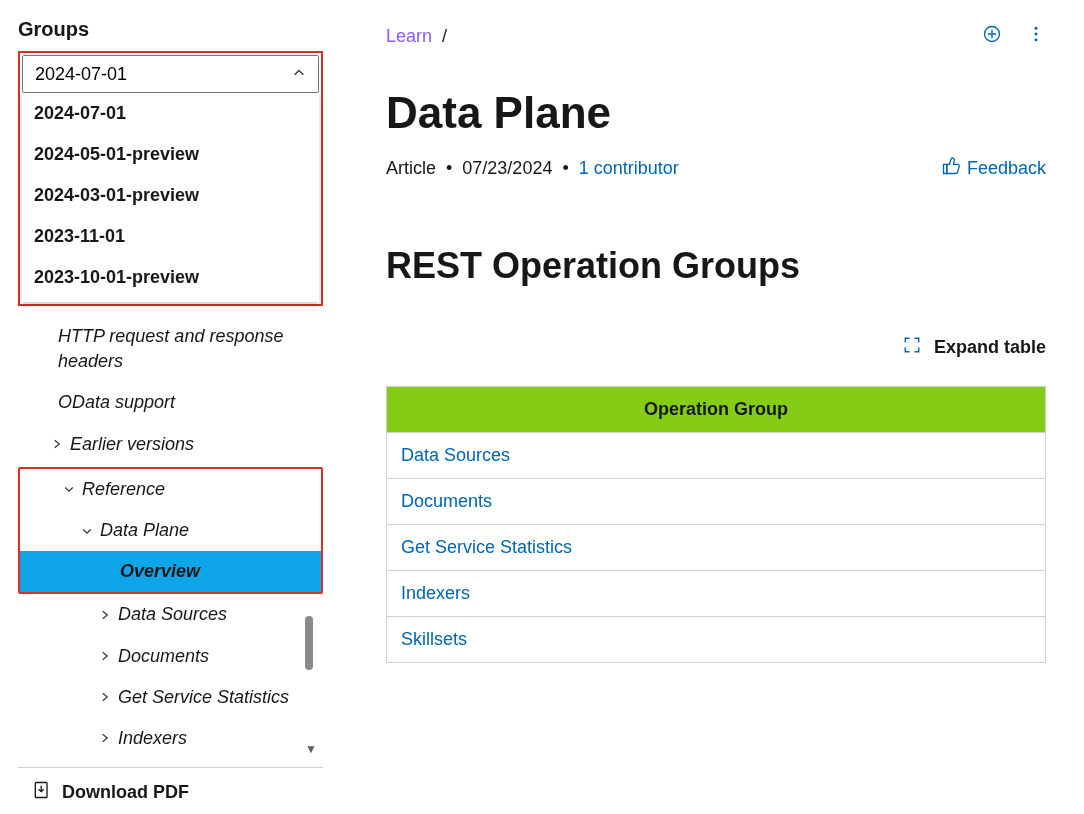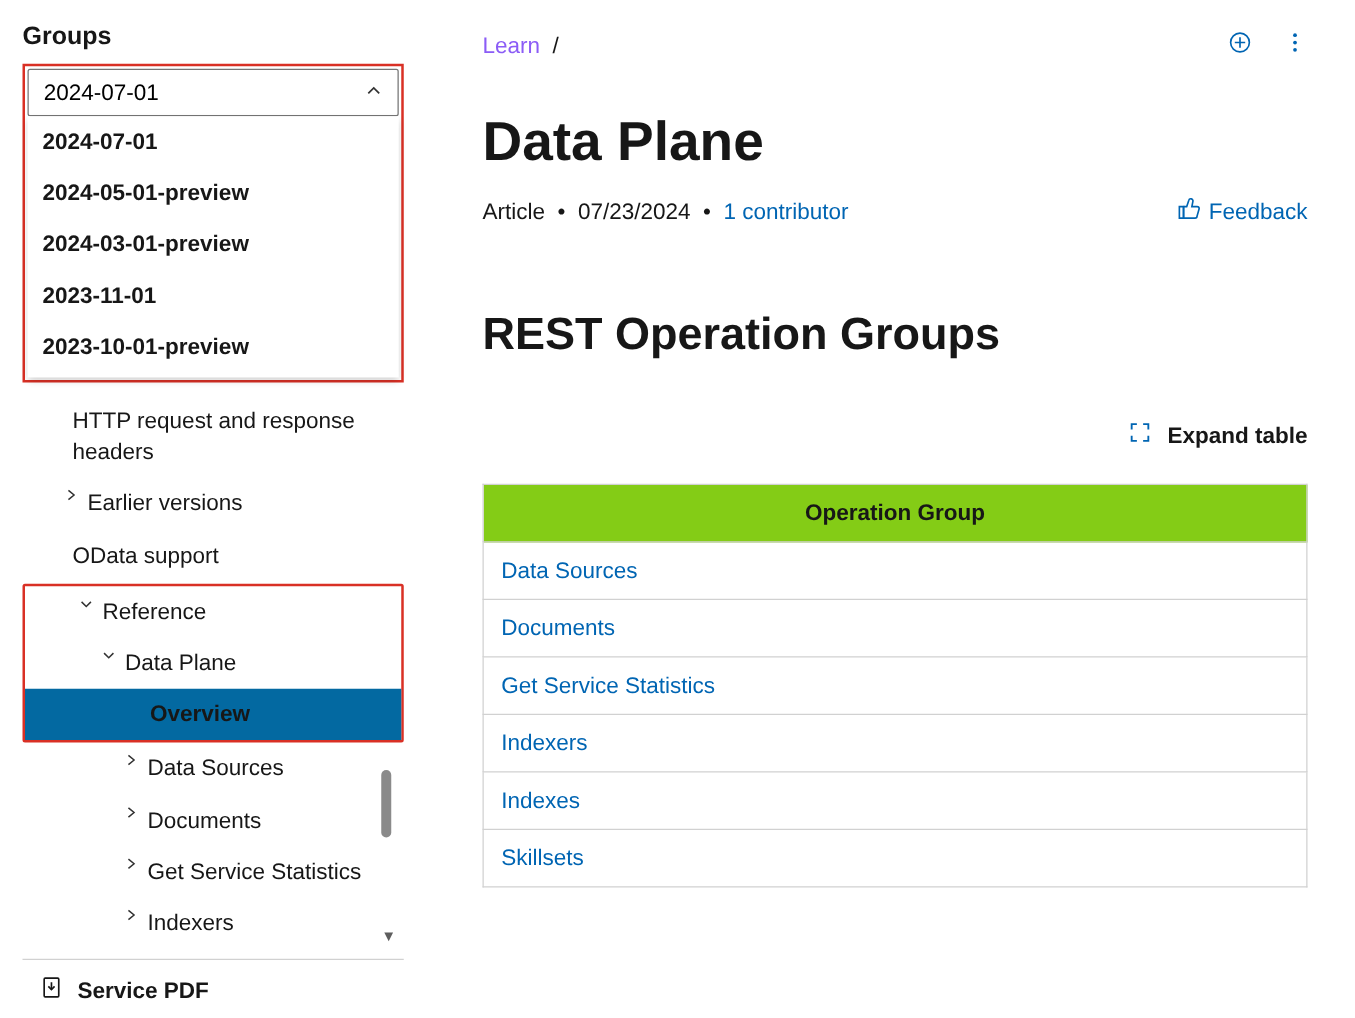--- a/index.html
+++ b/index.html
@@ -55,31 +55,33 @@
     box-shadow: 0 3px 6px rgba(0,0,0,.2);
     padding-bottom: 4px;
   }
 
   .nav-tree {
     margin-top: 10px;
     font-size: 18px;
   }
   .tree-row {
     display: flex;
+    align-items: center;
     padding: 8px 0 8px 0;
     cursor: pointer;
     line-height: 1.4;
+    font-style: italic;
   }
   .tree-row.indent-1 { padding-left: 40px; }
   .tree-row.indent-2 { padding-left: 32px; }
   .tree-row.indent-2b { padding-left: 42px; }
   .tree-row.indent-3 { padding-left: 60px; }
   .tree-row.indent-4 { padding-left: 80px; }
   .tree-row.selected {
-    background: #0369a1;
+    background: #0ea5e9;
     font-weight: 700;
   }
   .tree-chev { width:14px; display:inline-flex; justify-content:center; margin-right:6px; color:#333; }
 
   .highlight-box-2 {
     border: 2px solid #d93025;
     border-radius: 2px;
     margin-top: 2px;
     padding-bottom:0;
   }
@@ -186,30 +188,30 @@
       <div class="dropdown-item">2024-03-01-preview</div>
       <div class="dropdown-item">2023-11-01</div>
       <div class="dropdown-item">2023-10-01-preview</div>
     </div>
   </div>
 
   <div class="nav-tree">
     <div class="tree-row indent-1">
       <span>HTTP request and response headers</span>
     </div>
-    <div class="tree-row indent-2">
-      <span class="tree-chev">
-        <svg viewBox="0 0 16 16" width="12" height="12" fill="none" stroke="#333" stroke-width="1.6">
-            <path d="M5 3l6 5-6 5"></path>
-          </svg>
-      </span>
-      <span>Earlier versions</span>
-    </div>
     <div class="tree-row indent-1">
       <span>OData support</span>
+    </div>
+    <div class="tree-row indent-2">
+      <span class="tree-chev">
+        <svg viewBox="0 0 16 16" width="12" height="12" fill="none" stroke="#333" stroke-width="1.6">
+            <path d="M5 3l6 5-6 5"></path>
+          </svg>
+      </span>
+      <span>Earlier versions</span>
     </div>
 
     <div class="highlight-box-2">
       <div class="tree-row indent-2b">
         <span class="tree-chev">
           <svg viewBox="0 0 16 16" width="12" height="12" fill="none" stroke="#333" stroke-width="1.6">
               <path d="M3 6l5 5 5-5"></path>
             </svg>
         </span>
         <span>Reference</span>
@@ -262,21 +264,21 @@
   </div>
 
   <div class="download-row">
     <span>
       <svg width="20" height="20" viewBox="0 0 24 24" fill="none" stroke="#171717" stroke-width="1.6">
         <rect x="4" y="3" width="14" height="18" rx="1"></rect>
         <path d="M11 7v7"></path>
           <path d="M8 11l3 3 3-3"></path>
       </svg>
     </span>
-    <span>Service PDF</span>
+    <span>Download PDF</span>
   </div>
 </div>
 
 <div class="scroll-track">
   <div class="scroll-thumb"></div>
   <div class="scroll-arrow">▼</div>
 </div>
 
 <div class="main">
   <div class="breadcrumb">
@@ -350,20 +352,17 @@
       <tr>
           <td><a>Documents</a></td>
         </tr>
       <tr>
           <td><a>Get Service Statistics</a></td>
         </tr>
       <tr>
           <td><a>Indexers</a></td>
         </tr>
       <tr>
-          <td><a>Indexes</a></td>
-        </tr>
-      <tr>
           <td><a>Skillsets</a></td>
         </tr>
     </tbody>
   </table>
 </div>
 
 </body></html>

